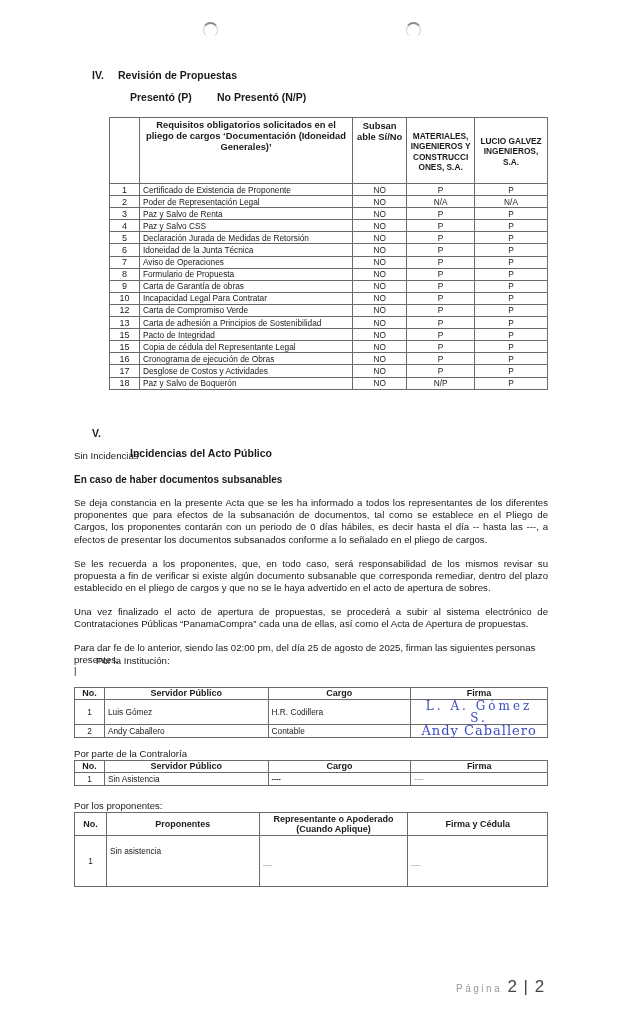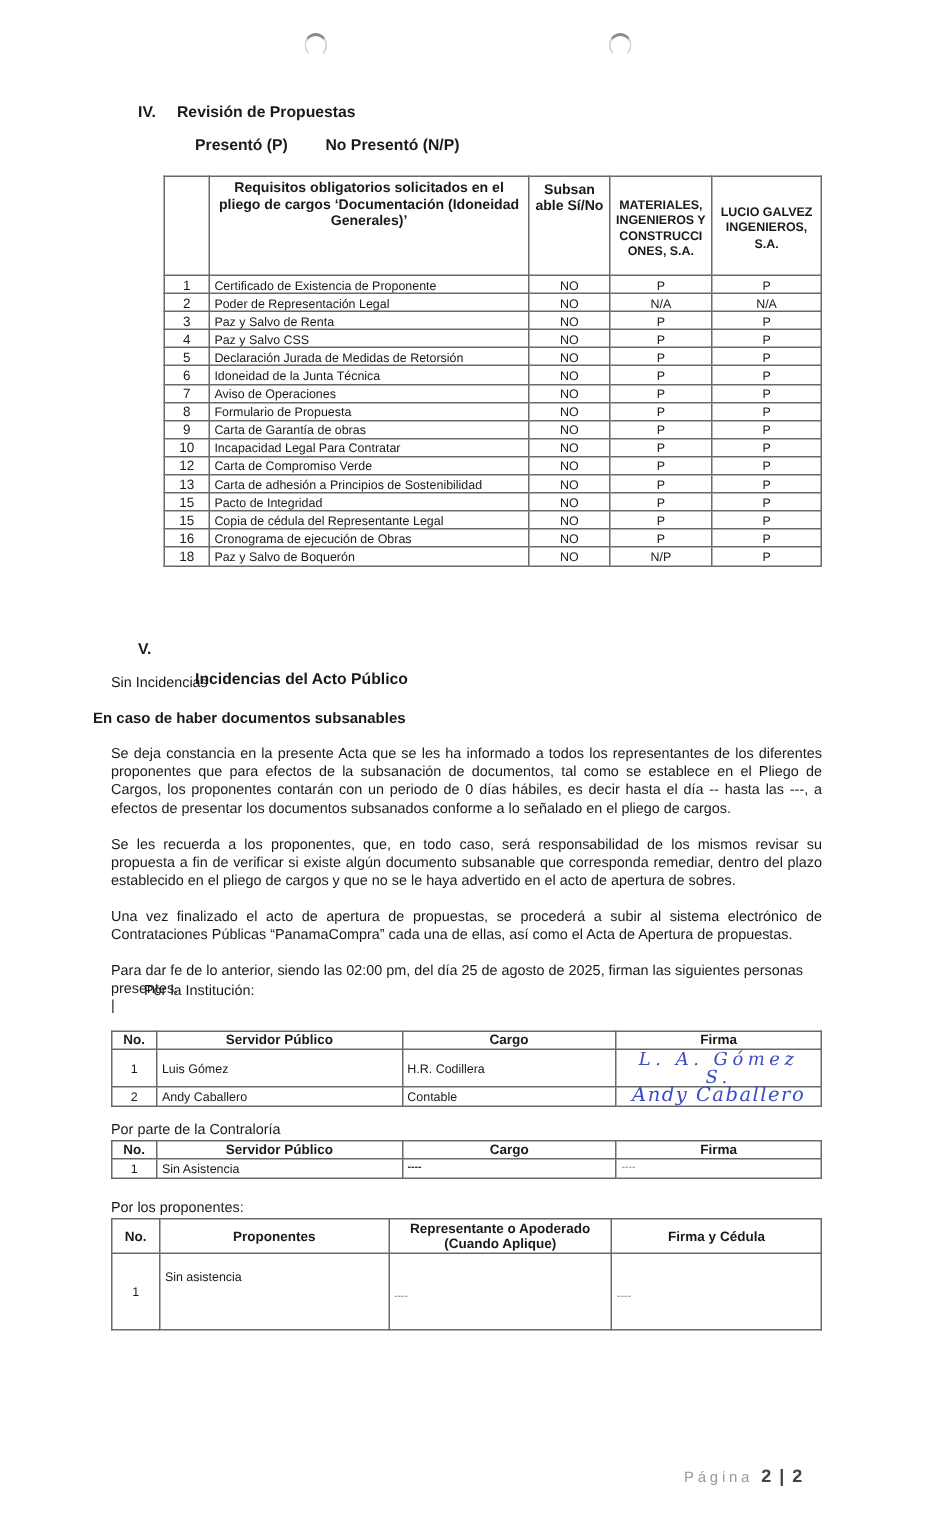--- a/index.html
+++ b/index.html
@@ -21,22 +21,22 @@
   #req-table td.n{text-align:center;font-size:9px;}
   .sig-table{left:74px;width:474px;font-size:8.3px;}
   .sig-table th{font-weight:bold;text-align:center;font-size:9px;height:11px;line-height:11px;}
   .sig-table td{height:12px;line-height:12px;}
   .sig-table td.c{text-align:center;}
   .dash{color:#777;font-size:7px;}
   #prop-table{left:74px;top:812px;width:474px;font-size:8.3px;}
   #prop-table th{font-weight:bold;text-align:center;font-size:9px;height:22px;line-height:10px;}
   #prop-table td{height:40px;vertical-align:middle;}
   .page-num{position:absolute;left:456px;top:977px;font-size:10px;letter-spacing:2.5px;color:#999;}
-  .page-num b{color:#444;font-weight:bold;letter-spacing:1px;font-size:12px;}
-  .sig-ink{font-family:"DejaVu Serif",serif;font-style:italic;color:#3a4bc4;}
+  .page-num b{color:#444;font-weight:normal;letter-spacing:1px;font-size:17px;}
+  .sig-ink{font-family:"DejaVu Serif",serif;color:#3a4bc4;}
 </style>
 </head>
 <body>
 
 <div class="punch" style="left:203px;top:22px;"></div>
 <div class="punch" style="left:406px;top:22px;"></div>
 
 <div class="abs h-sec" style="left:92px;top:69px;">IV.</div>
 <div class="abs h-sec" style="left:118px;top:69px;">Revisión de Propuestas</div>
 <div class="abs h-sec" style="left:130px;top:91px;">Presentó (P)</div>
@@ -159,33 +159,40 @@
         <td class="c">P</td>
       </tr>
       <tr>
         <td class="n">16</td>
         <td>Cronograma de ejecución de Obras</td>
         <td class="c">NO</td>
         <td class="c">P</td>
         <td class="c">P</td>
       </tr>
       <tr>
+        <td class="n">17</td>
+        <td>Desglose de Costos y Actividades</td>
+        <td class="c">NO</td>
+        <td class="c">P</td>
+        <td class="c">P</td>
+      </tr>
+      <tr>
         <td class="n">18</td>
         <td>Paz y Salvo de Boquerón</td>
         <td class="c">NO</td>
         <td class="c">N/P</td>
         <td class="c">P</td>
       </tr>
     </tbody>
 </table>
 
 <div class="abs h-sec" style="left:92px;top:427px;">V.</div>
 <div class="abs h-sec" style="left:130px;top:447px;">Incidencias del Acto Público</div>
 <div class="abs txt" style="left:74px;top:450px;">Sin Incidencias</div>
-<div class="abs h-sec" style="left:62px;top:474px;font-size:10px;">En caso de haber documentos subsanables</div>
+<div class="abs h-sec" style="left:74px;top:474px;font-size:10px;">En caso de haber documentos subsanables</div>
 <div class="abs txt just" style="left:74px;top:497px;">Se deja constancia en la presente Acta que se les ha informado a todos los representantes de los diferentes proponentes que para efectos de la subsanación de documentos, tal como se establece en el Pliego de Cargos, los proponentes contarán con un periodo de 0 días hábiles, es decir hasta el día -- hasta las ---, a efectos de presentar los documentos subsanados conforme a lo señalado en el pliego de cargos.</div>
 <div class="abs txt just" style="left:74px;top:558px;">Se les recuerda a los proponentes, que, en todo caso, será responsabilidad de los mismos revisar su propuesta a fin de verificar si existe algún documento subsanable que corresponda remediar, dentro del plazo establecido en el pliego de cargos y que no se le haya advertido en el acto de apertura de sobres.</div>
 <div class="abs txt just" style="left:74px;top:606px;">Una vez finalizado el acto de apertura de propuestas, se procederá a subir al sistema electrónico de Contrataciones Públicas “PanamaCompra” cada una de ellas, así como el Acta de Apertura de propuestas.</div>
 <div class="abs txt" style="left:74px;top:642px;width:474px;">Para dar fe de lo anterior, siendo las 02:00 pm, del día 25 de agosto de 2025, firman las siguientes personas presentes.</div>
 <div class="abs txt" style="left:74px;top:665px;">|</div>
 
 <div class="abs txt" style="left:74px;top:655px;padding-left:22px;">Por la Institución:</div>
 <table class="sig-table" style="top:687px;">
   <colgroup>
       <col style="width:30px">

